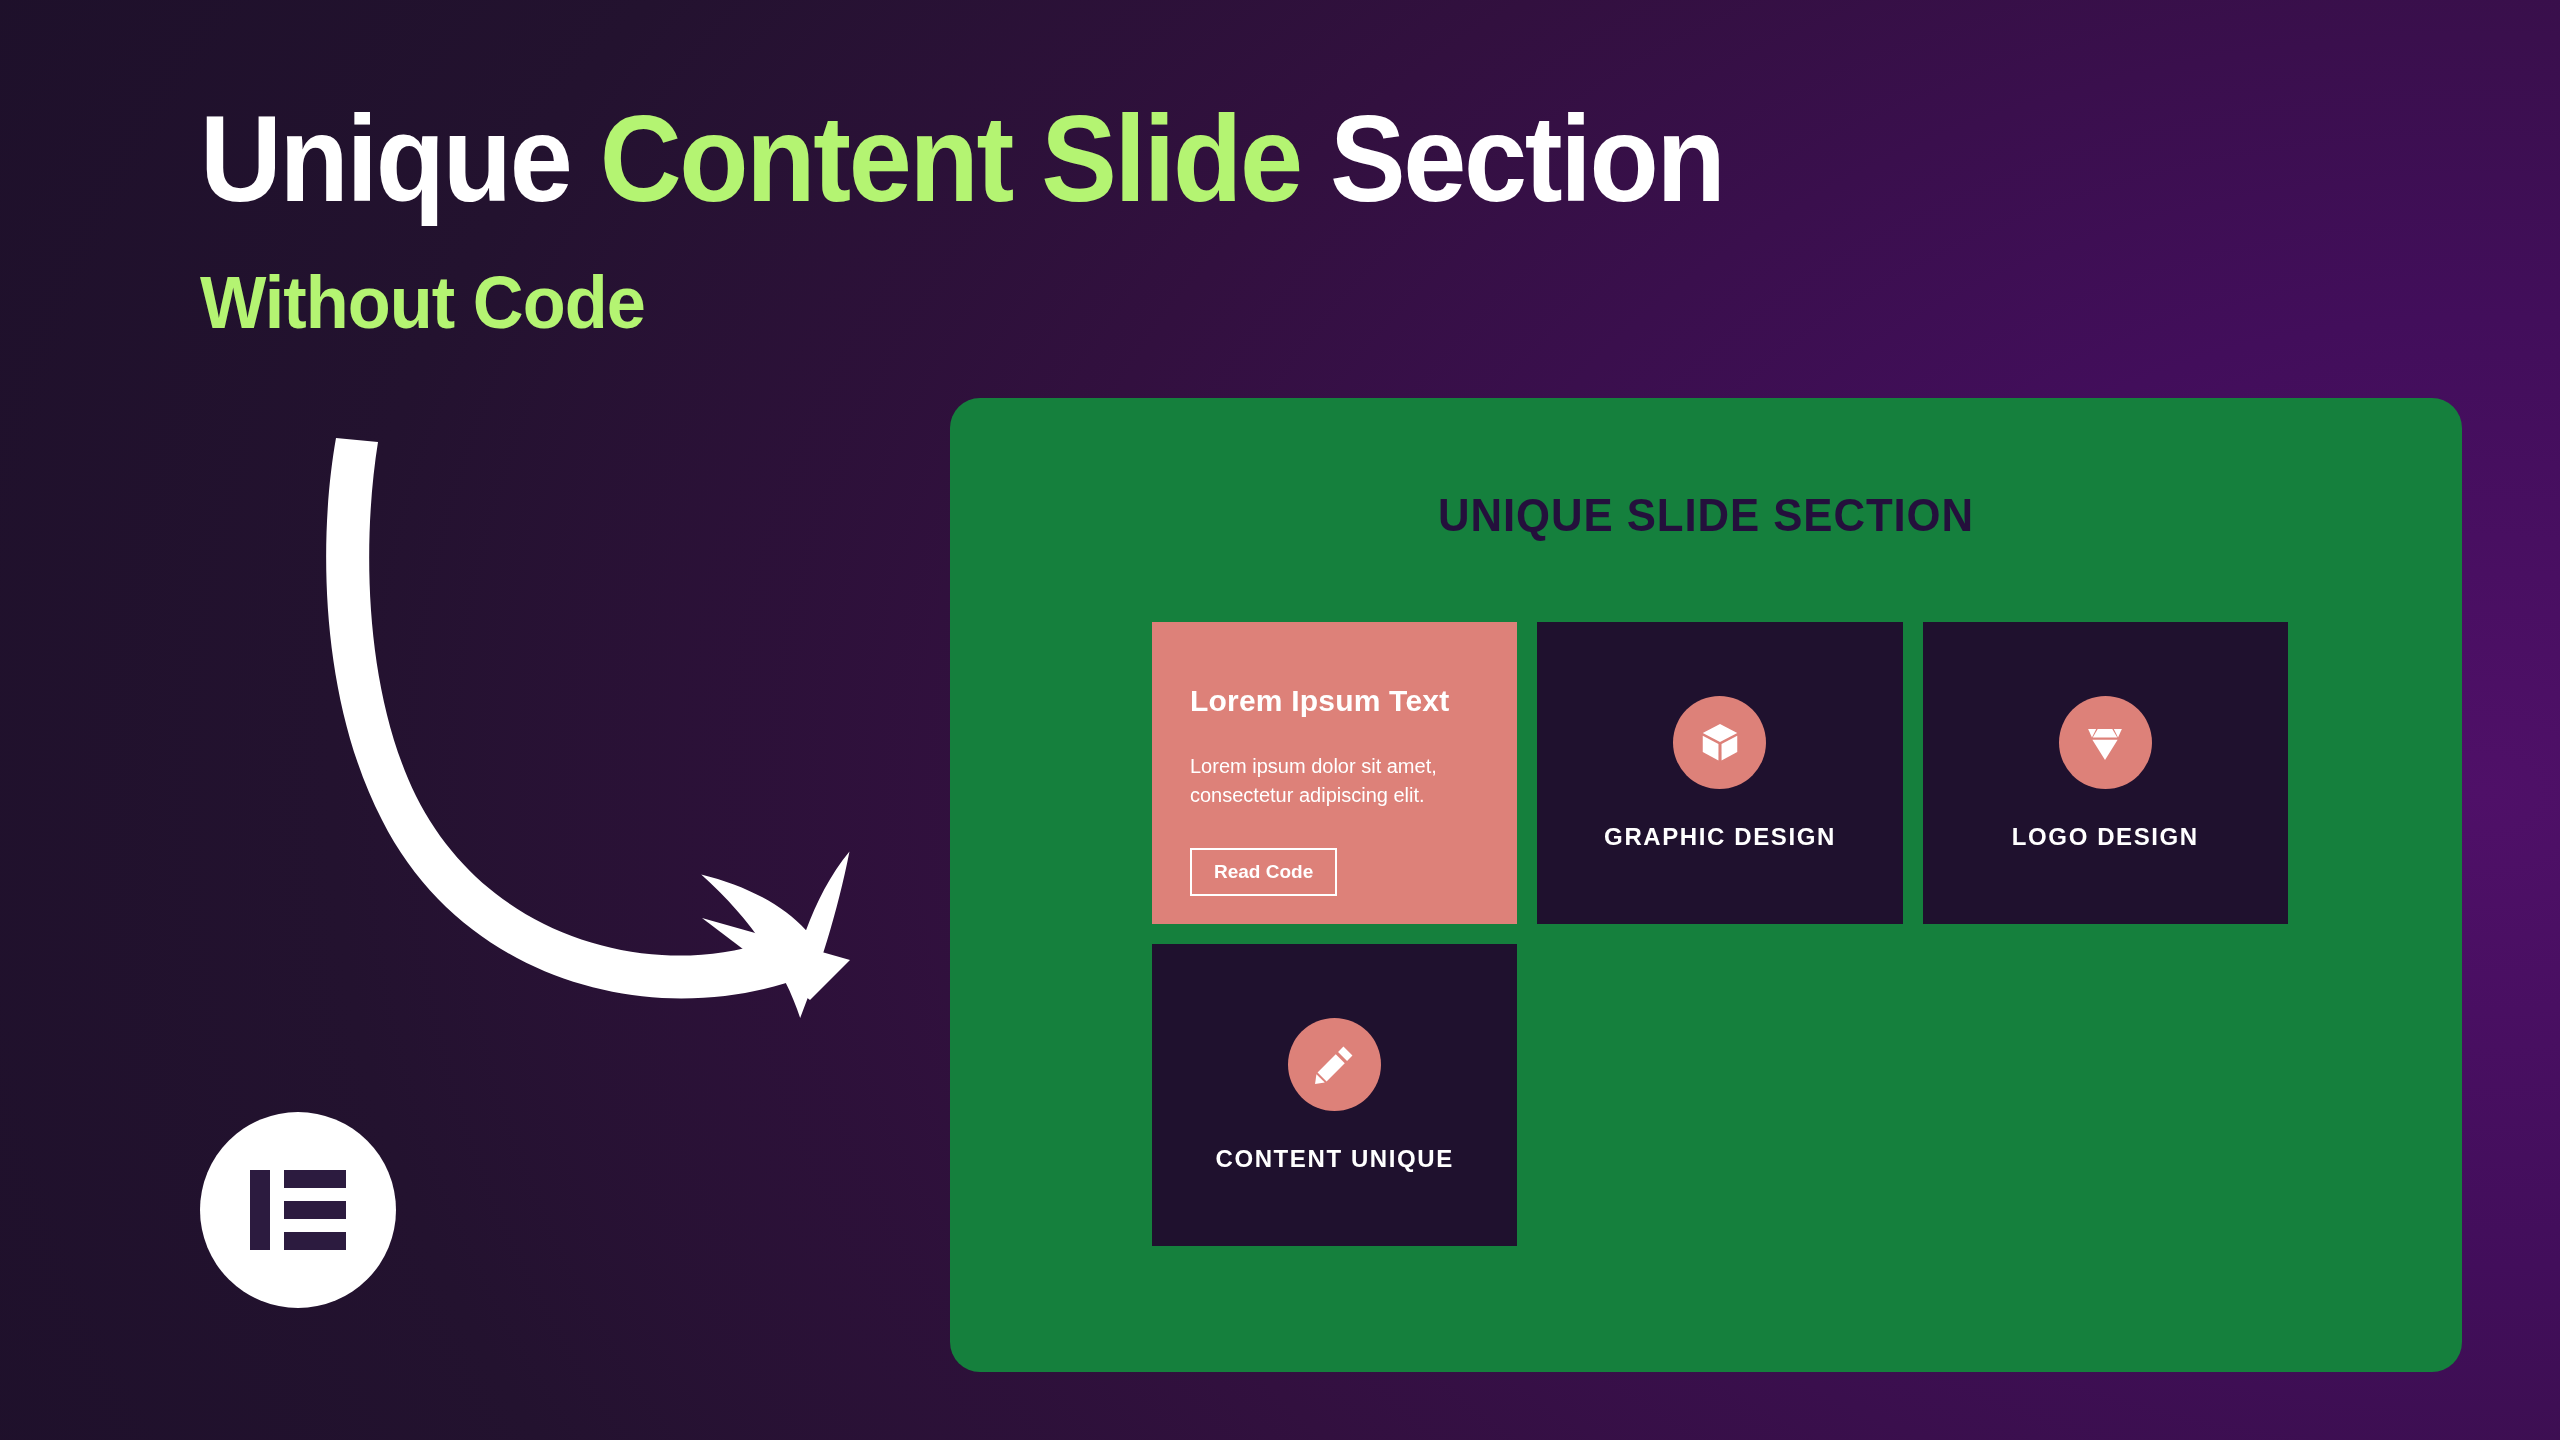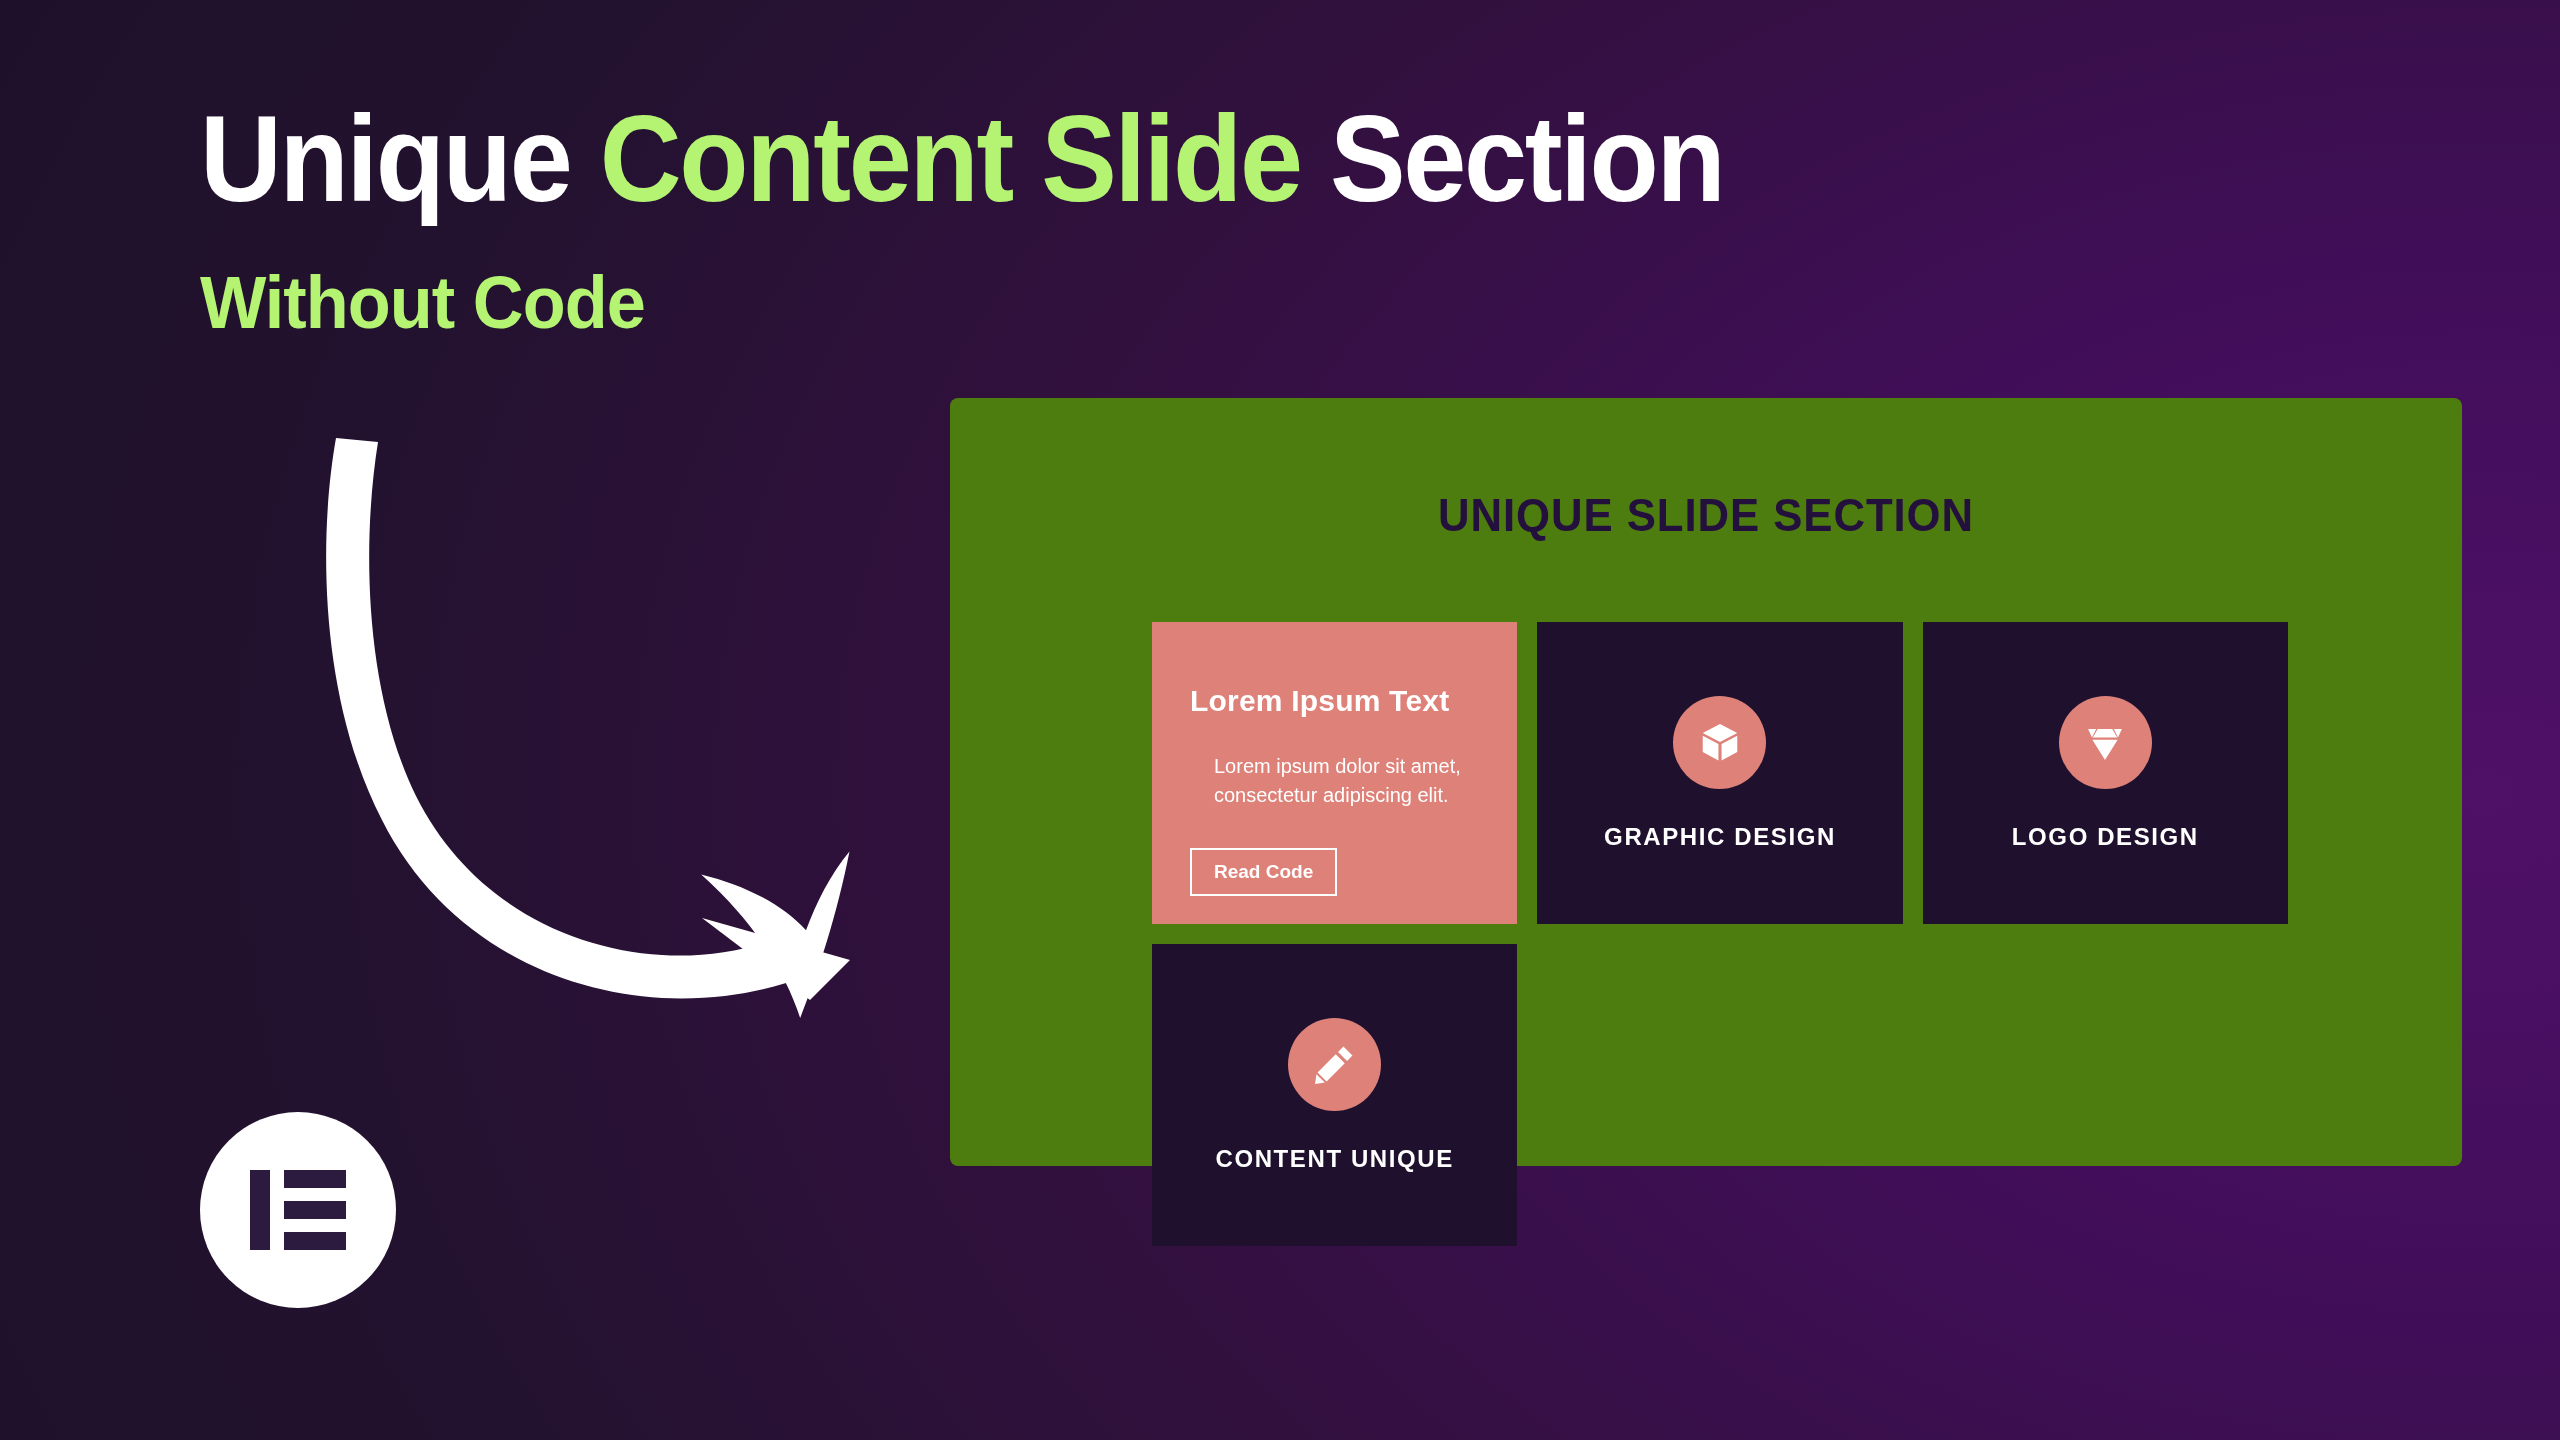--- a/index.html
+++ b/index.html
@@ -49,23 +49,23 @@
     display:flex; align-items:center; justify-content:center;
   }
   .el-mark { display:flex; align-items:center; gap:14px; }
   .el-bar-v { width:20px; height:80px; background:#2c1b3f; }
   .el-bars { display:flex; flex-direction:column; gap:13px; }
   .el-bar-h { width:62px; height:18px; background:#2c1b3f; }
 
   
   .panel {
     position:absolute; left:950px; top:398px;
-    width:1512px; height:768px;
-    background:#4d7c0f;
-    border-radius:8px;
+    width:1512px; height:974px;
+    background:#15803d;
+    border-radius:30px;
   }
   .panel-title {
     text-align:center;
     margin-top:90px;
     font-size:46px;
     font-weight:bold;
     letter-spacing:1px;
     color:#24103c;
     transform:scaleX(0.95);
   }
@@ -112,21 +112,20 @@
     font-size:30px;
     font-weight:bold;
     letter-spacing:0.2px;
   }
   .active-desc {
     margin-top:34px;
     color:#ffffff;
     font-size:20px;
     line-height:1.45;
     max-width:270px;
-    margin-left:24px;
   }
   .read-more {
     margin-top:38px;
     border:2px solid #ffffff;
     background:transparent;
     color:#ffffff;
     font-size:19px;
     font-weight:bold;
     padding:11px 22px;
     font-family:"Liberation Sans", sans-serif;

